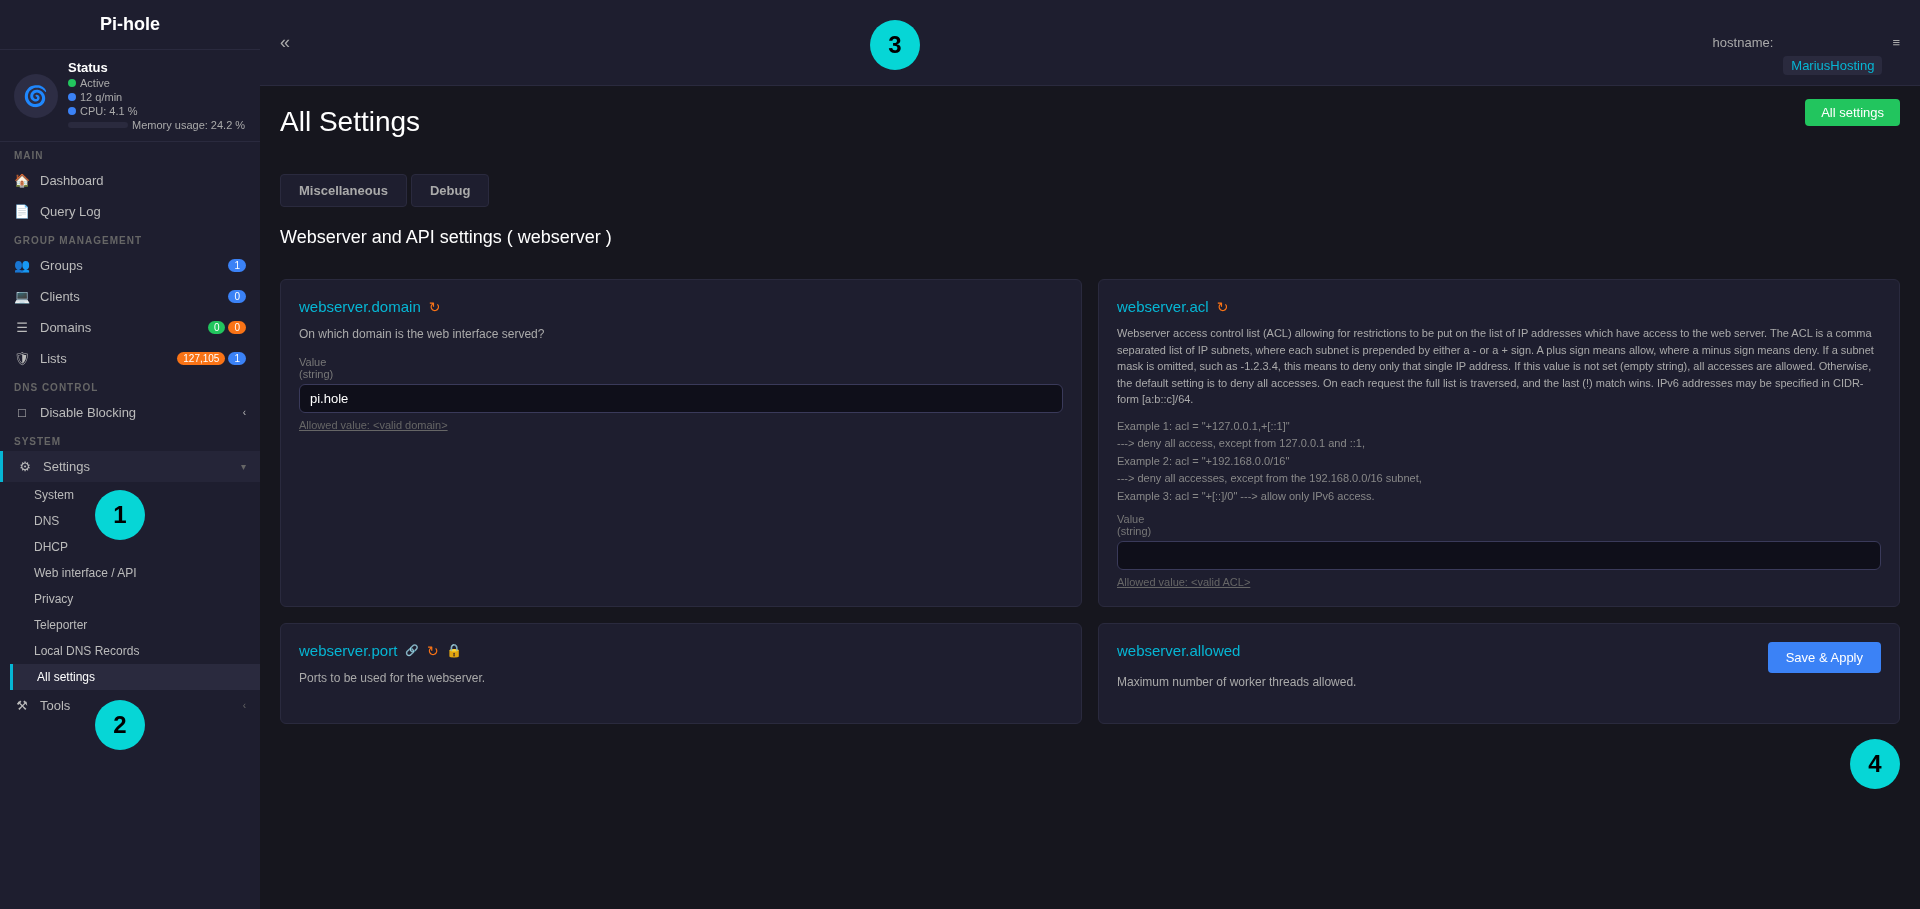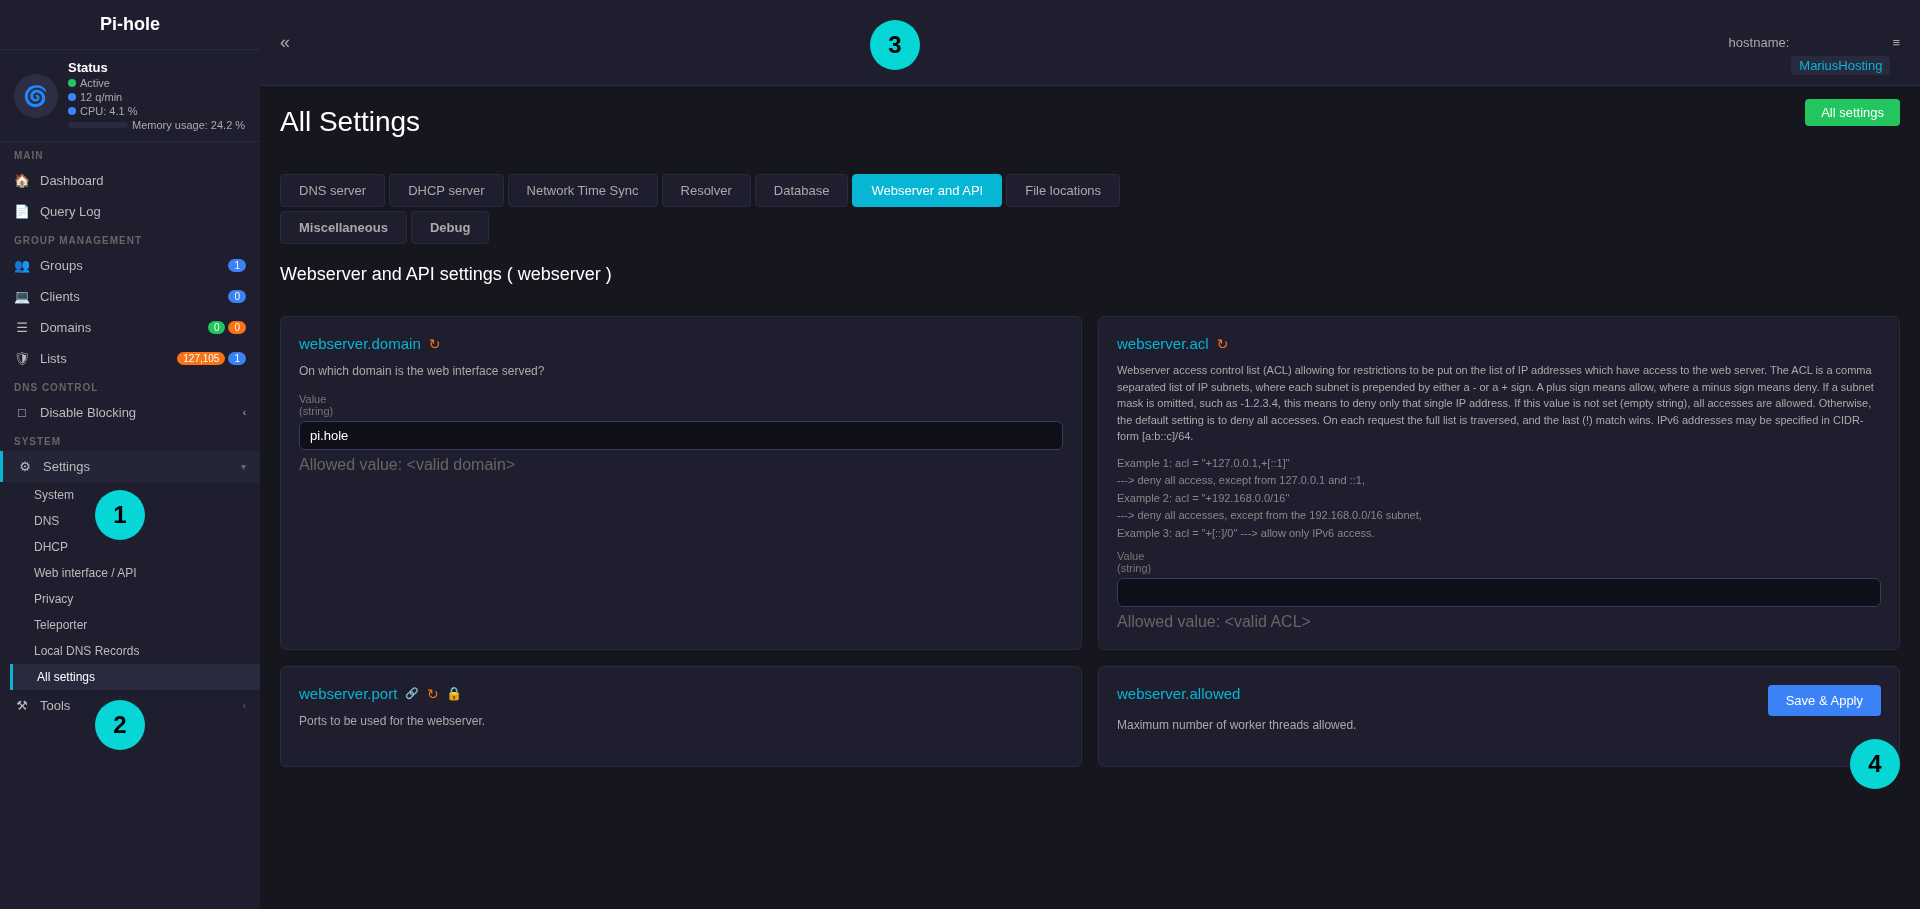--- a/index.html
+++ b/index.html
@@ -26,21 +26,21 @@
     .badge-group { display: flex; gap: 3px; margin-left: auto; }
     .sidebar-item .arrow { margin-left: auto; font-size: 10px; }
     .submenu { padding-left: 10px; }
     .submenu .sidebar-item { padding: 6px 14px 6px 24px; font-size: 12px; }
     .settings-parent { border-left: 3px solid #06b6d4; background: #252538; }
 
     
     .main { flex: 1; display: flex; flex-direction: column; overflow: hidden; background: #16161e; }
     .topbar { background: #1e1e2f; padding: 10px 20px; display: flex; align-items: center; justify-content: space-between; border-bottom: 1px solid #2a2a3e; }
     .topbar-left { color: #aaa; font-size: 18px; cursor: pointer; }
-    .topbar-right { display: flex; align-items: center; gap: 2px; font-size: 13px; color: #aaa; }
+    .topbar-right { display: flex; align-items: center; gap: 10px; font-size: 13px; color: #aaa; }
     .hostname-val { background: #2a2a3e; padding: 2px 8px; border-radius: 4px; color: #06b6d4; margin-top: 46px; }
 
     .content { flex: 1; overflow-y: auto; padding: 20px; }
     .page-title { font-size: 28px; font-weight: 300; color: #fff; margin-bottom: 20px; }
     .all-settings-btn { background: #22c55e; color: #fff; border: none; padding: 6px 16px; border-radius: 4px; font-size: 13px; cursor: pointer; float: right; margin-top: -40px; }
 
     
     .tabs-row { display: flex; gap: 4px; flex-wrap: wrap; margin-bottom: 4px; }
     .tab { padding: 8px 18px; background: #1e1e2f; border: 1px solid #2a2a3e; border-radius: 4px; cursor: pointer; color: #aaa; font-size: 13px; }
     .tab.active { background: #06b6d4; color: #fff; border-color: #06b6d4; }
@@ -51,21 +51,21 @@
 
     
     .cards-grid { display: grid; grid-template-columns: 1fr 1fr; gap: 16px; }
     .card { background: #1e1e2f; border: 1px solid #2a2a3e; border-radius: 6px; padding: 18px; }
     .card-title { font-size: 15px; color: #06b6d4; margin-bottom: 10px; display: flex; align-items: center; gap: 8px; }
     .card-title .refresh-icon { color: #f97316; cursor: pointer; font-size: 14px; }
     .card-desc { color: #aaa; font-size: 12px; line-height: 1.6; margin-bottom: 12px; }
     .field-label { font-size: 12px; color: #999; margin-bottom: 4px; }
     .field-label span { display: block; font-size: 11px; color: #777; }
     .field-input { background: #0f0f1a; border: 1px solid #3a3a5a; border-radius: 6px; padding: 6px 10px; color: #fff; width: 100%; font-size: 13px; margin-bottom: 6px; }
-    .allowed-value { font-size: 16px; color: #666; }
+    .allowed-value { font-size: 11px; color: #666; text-decoration: underline; }
     .card-title .lock-icon { color: #f59e0b; font-size: 13px; }
     .card-title .link-icon { color: #06b6d4; font-size: 11px; cursor: pointer; }
 
     
     .save-btn { background: #3b82f6; color: #fff; border: none; padding: 8px 18px; border-radius: 4px; font-size: 13px; cursor: pointer; display: flex; align-items: center; gap: 6px; float: right; }
 
     
     .annotation { position: fixed; width: 50px; height: 50px; background: #06d6d6; border-radius: 50%; display: flex; align-items: center; justify-content: center; font-size: 24px; font-weight: bold; color: #000; z-index: 100; }
 
     
@@ -211,29 +211,20 @@
       <span>≡</span>
     </div>
   </div>
 
   <div class="content">
     <div style="display:flex; justify-content:space-between; align-items:center; margin-bottom:16px;">
       <h1 class="page-title">All Settings</h1>
       <button class="all-settings-btn">All settings</button>
     </div>
 
-    <div class="tabs-row">
-      <div class="tab">DNS server</div>
-      <div class="tab">DHCP server</div>
-      <div class="tab">Network Time Sync</div>
-      <div class="tab">Resolver</div>
-      <div class="tab">Database</div>
-      <div class="tab active">Webserver and API</div>
-      <div class="tab">File locations</div>
-    </div>
     <div class="tabs-row2">
       <div class="tab2">Miscellaneous</div>
       <div class="tab2">Debug</div>
     </div>
 
     <h2 class="section-title">Webserver and API settings ( webserver )</h2>
 
     <div class="cards-grid">
 
       <div class="card">

